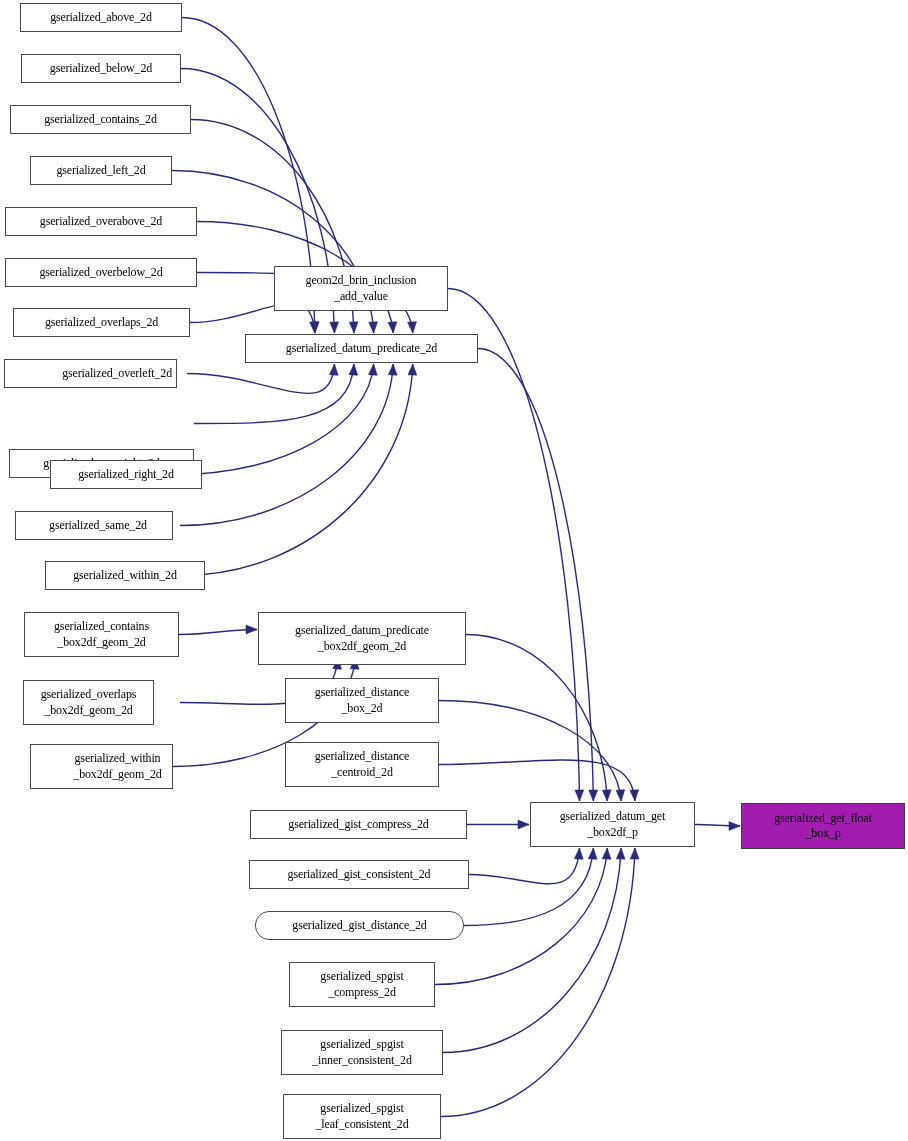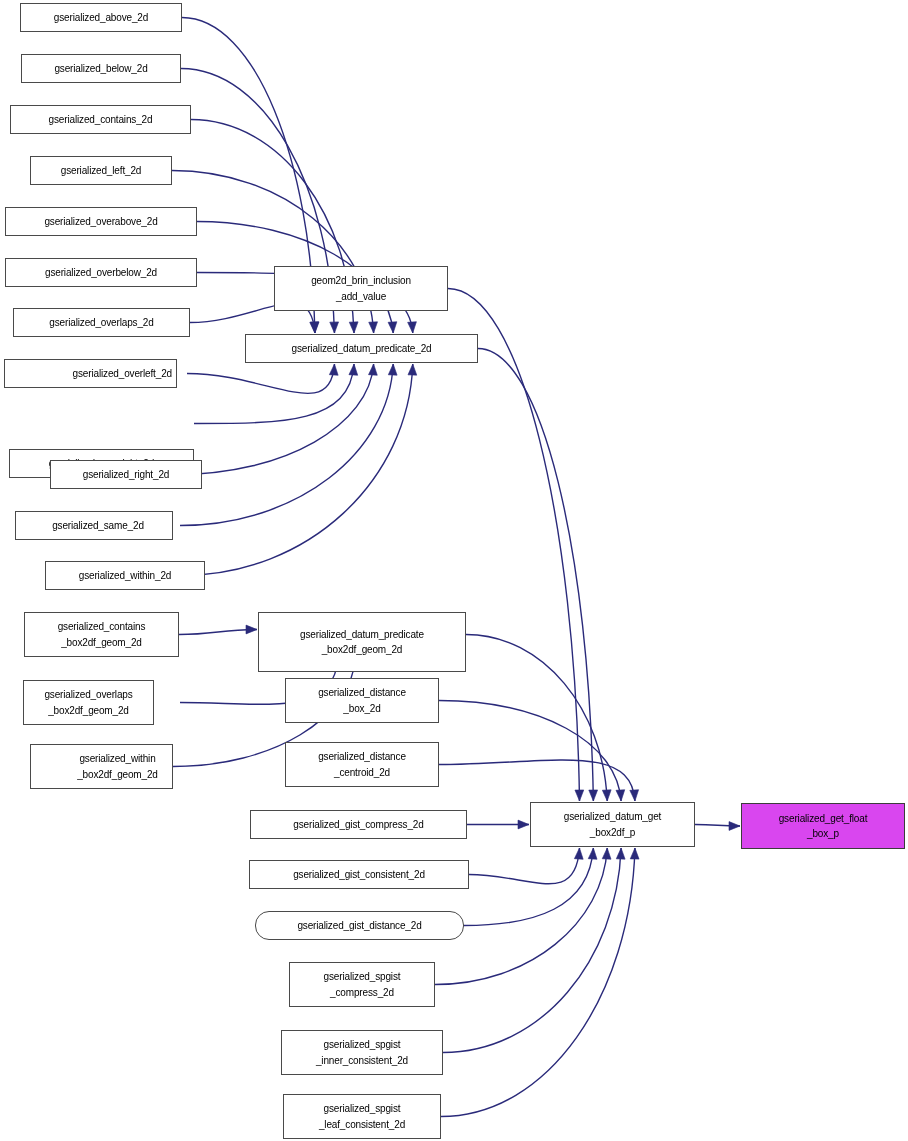--- a/index.html
+++ b/index.html
@@ -35,28 +35,29 @@
   .node-box {
     position: absolute;
     box-sizing: border-box;
     border: 1.3px solid #4a4a4a;
     background: #ffffff;
     display: flex;
     align-items: center;
     justify-content: center;
     text-align: center;
     color: #000000;
-    font-size: 10px;
+    font-size: 12px;
     line-height: 15.4px;
     letter-spacing: -0.15px;
     white-space: pre-line;
     z-index: 3;
+    font-family: Liberation Serif, serif;
   }
   .node-box.highlight {
-    background: #d946ef;
+    background: #a21caf;
     border-color: #3c3c3c;
   }
   .node-label {
     display: block;
     padding: 0 4px;
     white-space: pre-line;
   }
 </style>
 </head>
 <body>
@@ -135,21 +136,21 @@
       <div class="node-box" style="left: 21px; top: 561px; width: 160px; height: 29px; margin-left: 24px;"><span class="node-label">gserialized_within_2d</span></div>
       <div class="node-box" style="left: 24px; top: 612px; width: 155px; height: 45px;"><span class="node-label">gserialized_contains
 _box2df_geom_2d</span></div>
       <div class="node-box" style="left: 23px; top: 680px; width: 131px; height: 45px;"><span class="node-label">gserialized_overlaps
 _box2df_geom_2d</span></div>
       <div class="node-box" style="left: 30px; top: 744px; width: 143px; height: 45px; padding-left: 32px;"><span class="node-label">gserialized_within
 _box2df_geom_2d</span></div>
       <div class="node-box" style="left: 274px; top: 266px; width: 174px; height: 45px;"><span class="node-label">geom2d_brin_inclusion
 _add_value</span></div>
       <div class="node-box" style="left: 245px; top: 334px; width: 233px; height: 29px;"><span class="node-label">gserialized_datum_predicate_2d</span></div>
-      <div class="node-box" style="left: 258px; top: 612px; width: 208px; height: 60px;"><span class="node-label">gserialized_datum_predicate
+      <div class="node-box" style="left: 258px; top: 612px; width: 208px; height: 53px;"><span class="node-label">gserialized_datum_predicate
 _box2df_geom_2d</span></div>
       <div class="node-box" style="left: 285px; top: 678px; width: 154px; height: 45px;"><span class="node-label">gserialized_distance
 _box_2d</span></div>
       <div class="node-box" style="left: 285px; top: 742px; width: 154px; height: 45px;"><span class="node-label">gserialized_distance
 _centroid_2d</span></div>
       <div class="node-box" style="left: 250px; top: 810px; width: 217px; height: 29px;"><span class="node-label">gserialized_gist_compress_2d</span></div>
       <div class="node-box" style="left: 249px; top: 860px; width: 220px; height: 29px;"><span class="node-label">gserialized_gist_consistent_2d</span></div>
       <div class="node-box" style="left: 255px; top: 911px; width: 209px; height: 29px; border-radius: 14px;"><span class="node-label">gserialized_gist_distance_2d</span></div>
       <div class="node-box" style="left: 289px; top: 962px; width: 146px; height: 45px;"><span class="node-label">gserialized_spgist
 _compress_2d</span></div>

